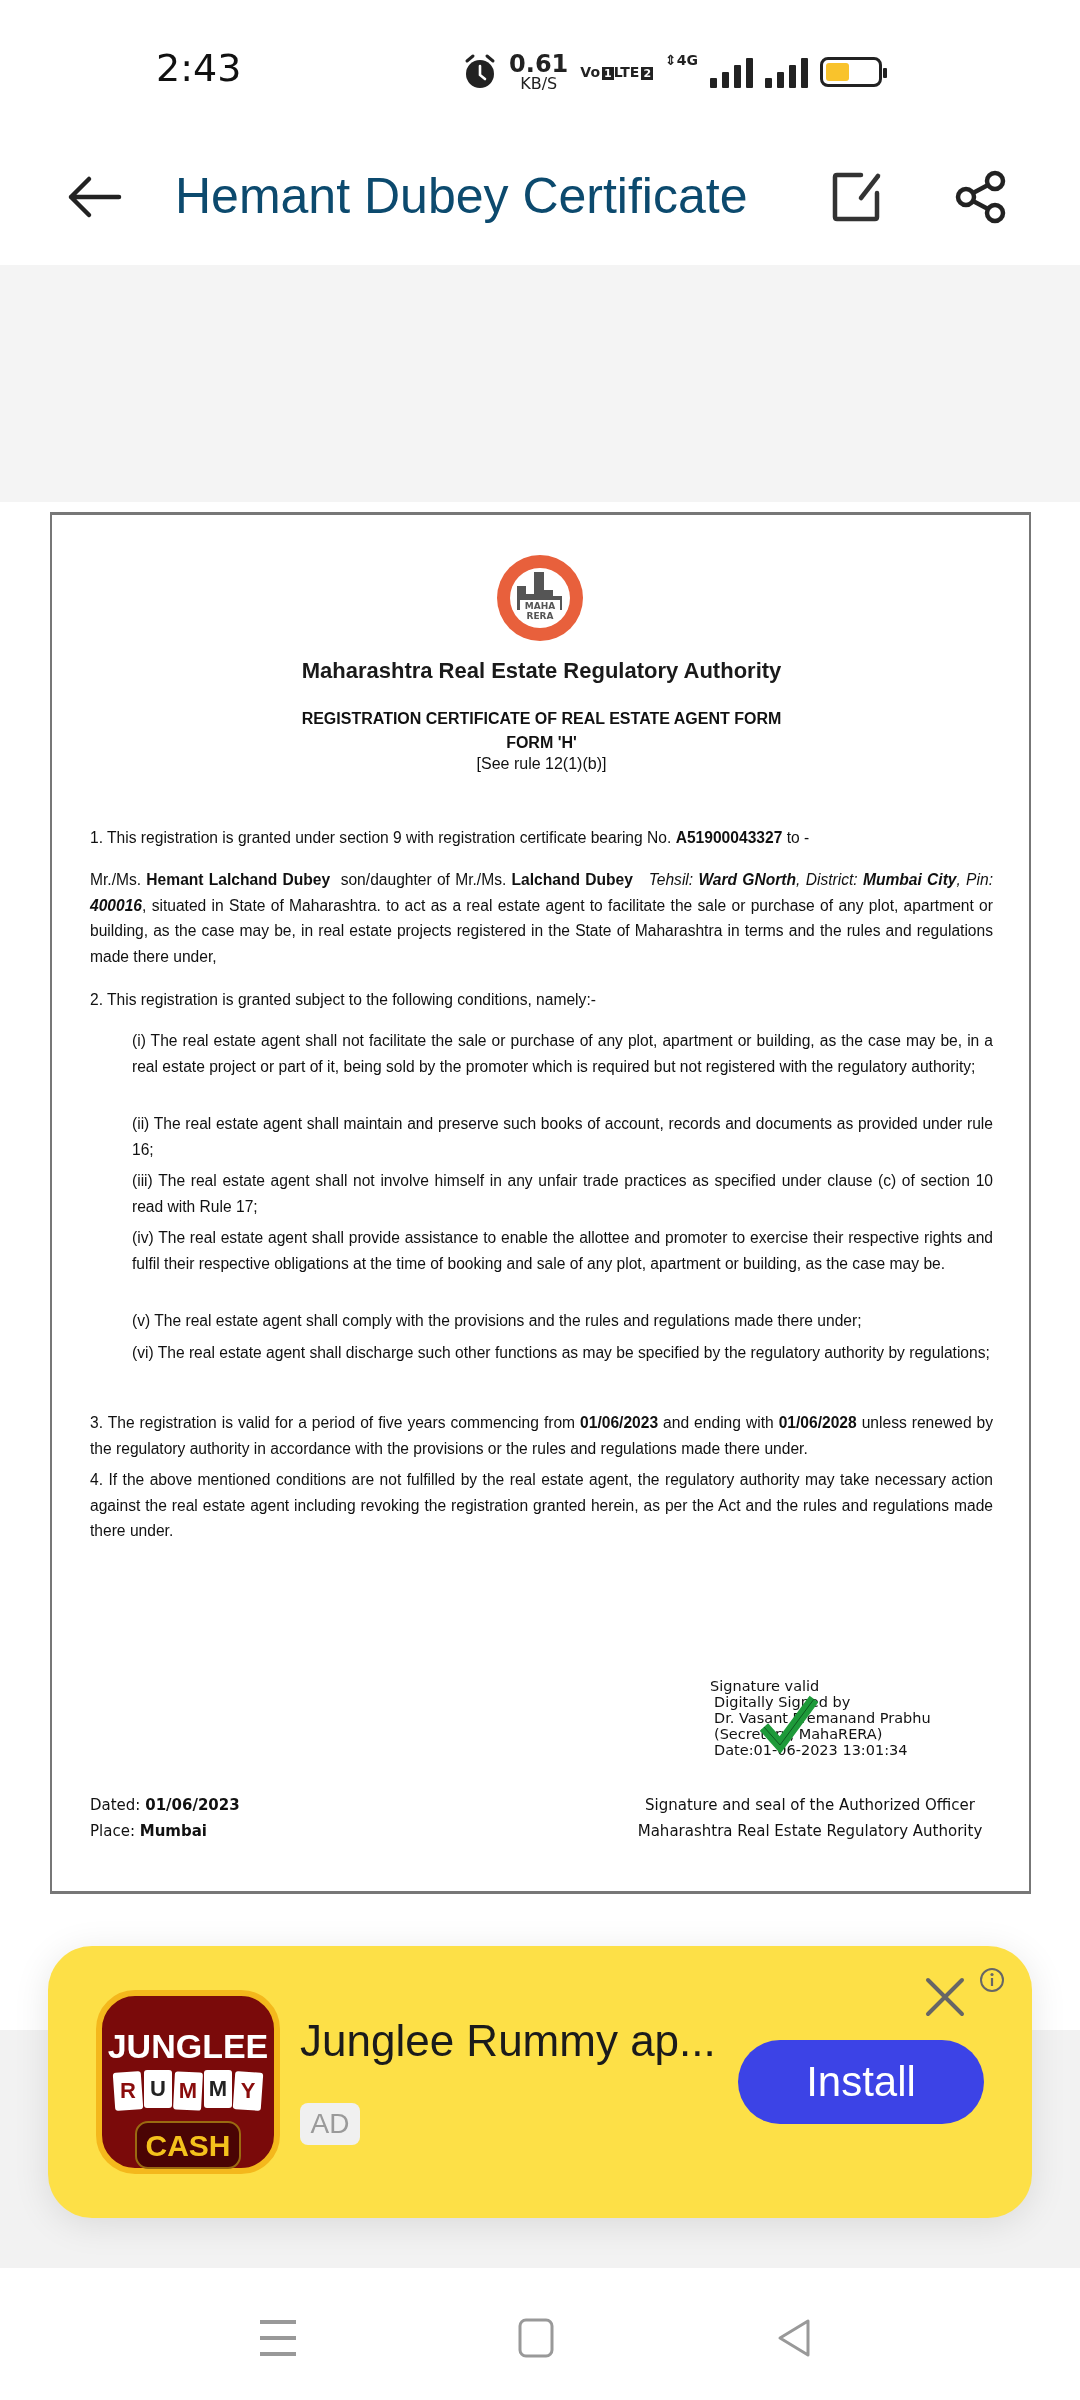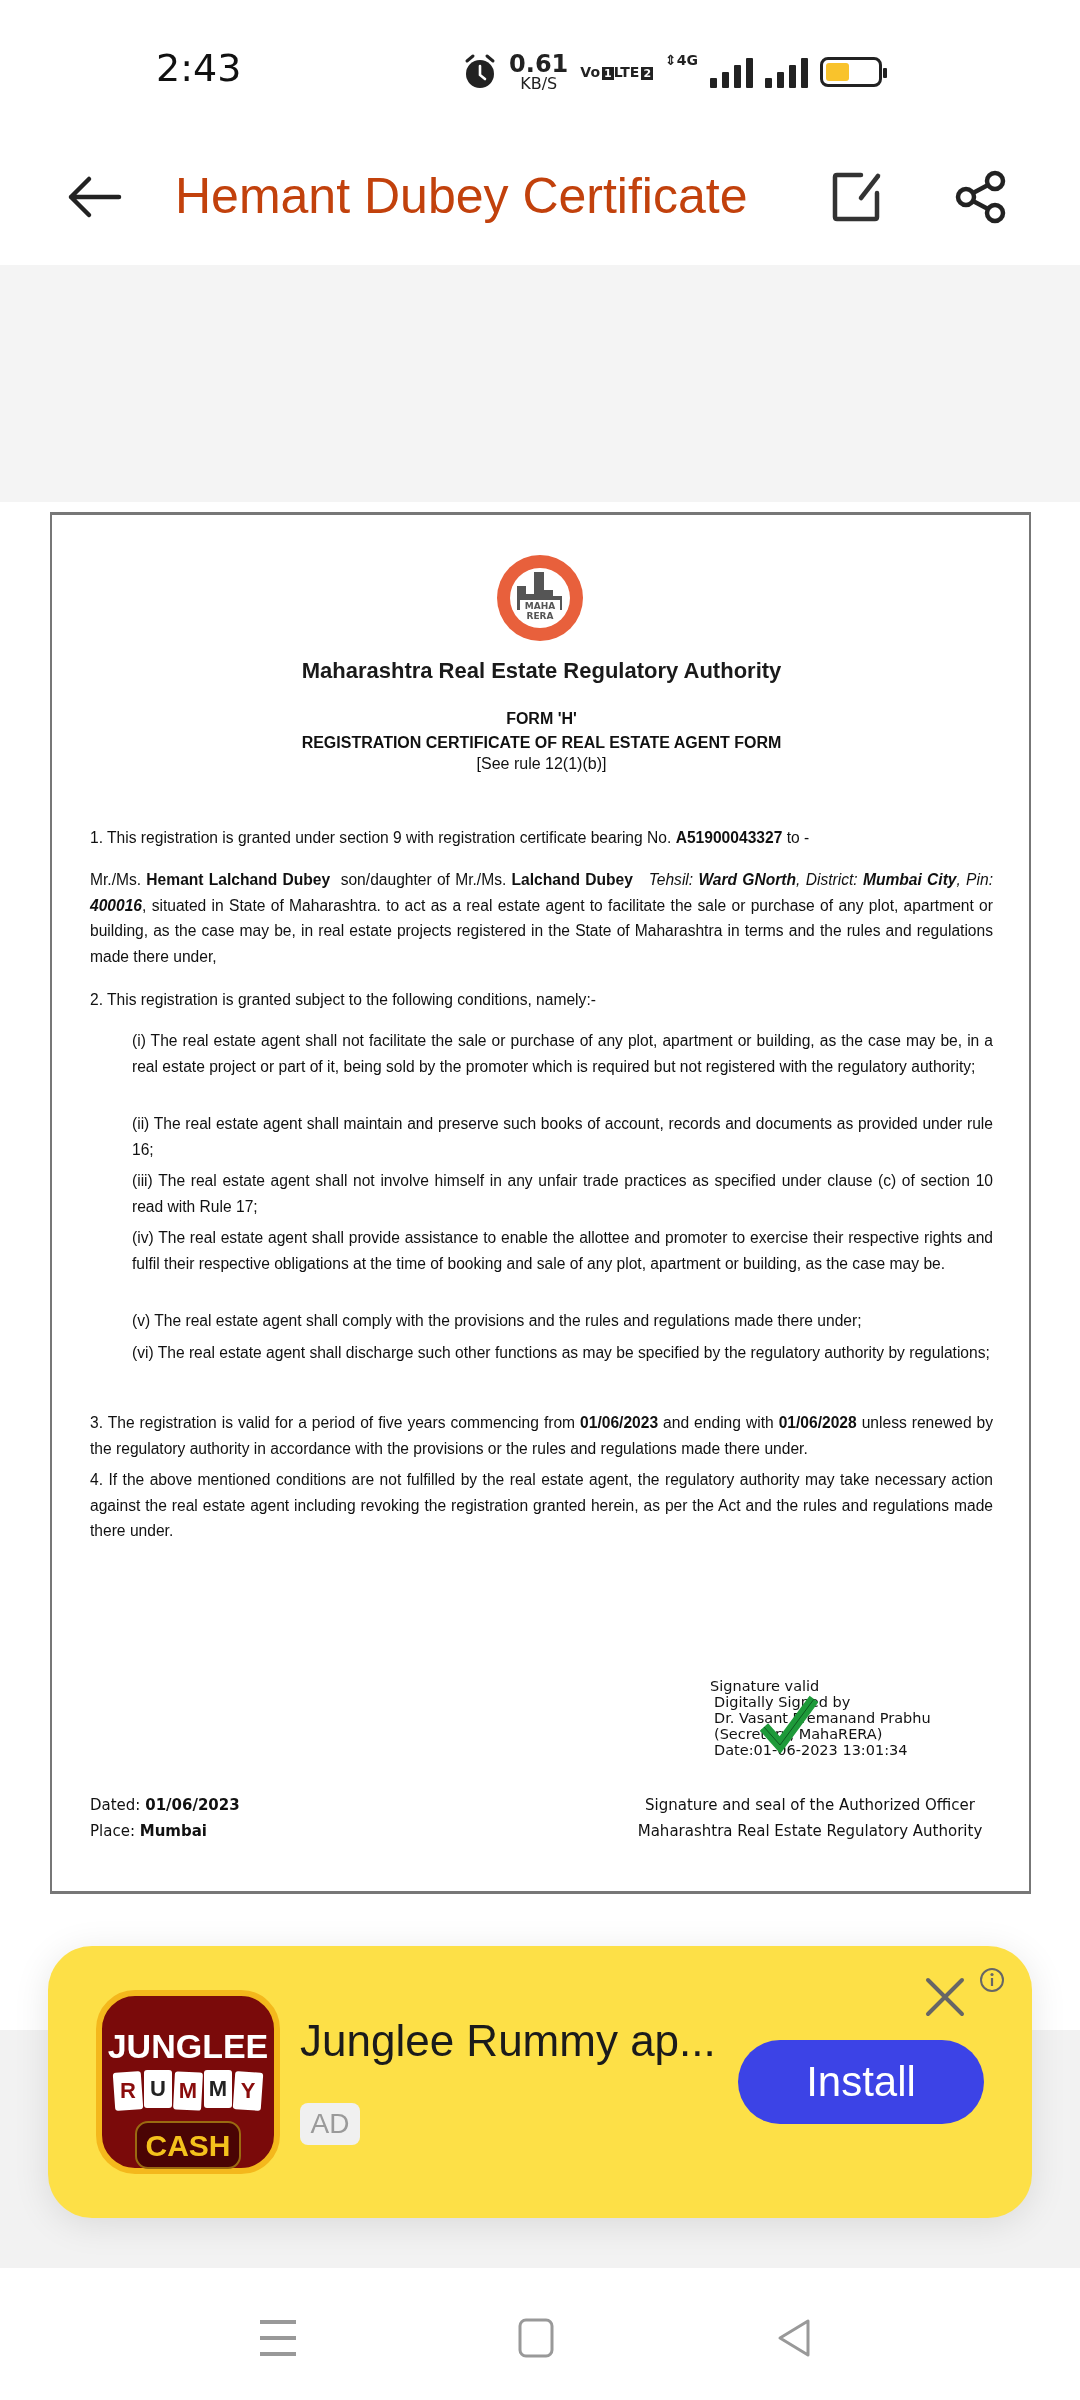--- a/index.html
+++ b/index.html
@@ -18,21 +18,21 @@
   .net { font-size: 14px; font-weight: bold; font-family: "DejaVu Sans", sans-serif; color: #222; align-self: flex-start; margin-top: 2px; }
   .signal { display: flex; align-items: flex-end; gap: 5px; height: 32px; }
   .signal span { display: block; width: 7px; background: #222; border-radius: 1px; }
   .battery { width: 62px; height: 30px; border: 3px solid #222; border-radius: 8px; position: relative; padding: 3px; }
   .battery .fill { width: 45%; height: 100%; background: #f9c32c; border-radius: 3px; }
   .battery .tip { position: absolute; right: -8px; top: 8px; width: 4px; height: 10px; background: #222; border-radius: 1px; }
 
   
   .app-bar { position: absolute; left: 0; top: 140px; width: 1080px; height: 125px; background: #fff; }
   .back-btn { position: absolute; left: 60px; top: 22px; width: 70px; height: 70px; display: flex; align-items: center; justify-content: center; }
-  .title { position: absolute; left: 175px; top: 20px; font-size: 50px; color: #c2410c; font-family: "Liberation Sans", sans-serif; line-height: 72px; }
+  .title { position: absolute; left: 175px; top: 20px; font-size: 50px; color: #0c4a6e; font-family: "Liberation Sans", sans-serif; line-height: 72px; }
   .edit-btn { position: absolute; left: 822px; top: 22px; width: 70px; height: 70px; display: flex; align-items: center; justify-content: center; }
   .share-btn { position: absolute; left: 946px; top: 22px; width: 70px; height: 70px; display: flex; align-items: center; justify-content: center; }
 
   
   .viewer-top-bg { position: absolute; left: 0; top: 265px; width: 1080px; height: 237px; background: #f4f4f4; }
   .viewer-bottom-bg { position: absolute; left: 0; top: 2030px; width: 1080px; height: 238px; background: #f2f2f2; }
 
   .doc { position: absolute; left: 50px; top: 512px; width: 981px; height: 1382px; background: #fff; border: 2px solid #777; border-top-width: 3px; border-bottom-width: 3px; }
   .doc-inner { position: absolute; left: 38px; right: 36px; top: 0; font-family: "Liberation Sans", sans-serif; font-size: 15.6px; color: #111; }
   .logo { position: absolute; left: 444px; top: 39px; width: 88px; height: 88px; }
@@ -155,22 +155,22 @@
     <rect x="48" y="36" width="9" height="20" fill="#555"></rect>
     <rect x="57" y="42" width="9" height="14" fill="#555"></rect>
     <rect x="24" y="46" width="40" height="20" fill="#fff"></rect>
     <text x="44" y="55" font-size="9" text-anchor="middle" fill="#555" font-family="DejaVu Sans, sans-serif" font-weight="bold">MAHA</text>
     <text x="44" y="65" font-size="9" text-anchor="middle" fill="#555" font-family="DejaVu Sans, sans-serif" font-weight="bold">RERA</text>
   </svg>
 
   <div class="doc-inner">
     <div class="org-title">Maharashtra Real Estate Regulatory Authority</div>
     <div class="form-title">
+      <div>REGISTRATION CERTIFICATE OF REAL ESTATE AGENT FORM</div>
       <div>FORM 'H'</div>
-      <div>REGISTRATION CERTIFICATE OF REAL ESTATE AGENT FORM</div>
     </div>
     <div class="form-rule">[See rule 12(1)(b)]</div>
 
     <div class="para p1"><span>1. This registration is granted under section 9 with registration certificate bearing No. </span><b>A51900043327</b><span> to -</span></div>
 
     <div class="para p1b"><span>Mr./Ms. </span><b>Hemant Lalchand Dubey</b><span style="white-space:pre">  son/daughter of Mr./Ms. </span><b>Lalchand Dubey</b><i style="white-space:pre">   Tehsil: </i><b><i>Ward GNorth</i></b><i>, District: </i><b><i>Mumbai City</i></b><i>, Pin: </i><b><i>400016</i></b><span>, situated in State of Maharashtra. to act as a real estate agent to facilitate the sale or purchase of any plot, apartment or building, as the case may be, in real estate projects registered in the State of Maharashtra in terms and the rules and regulations made there under,</span></div>
 
     <div class="para p2">2. This registration is granted subject to the following conditions, namely:-</div>
 
     <div class="cond c1">(i) The real estate agent shall not facilitate the sale or purchase of any plot, apartment or building, as the case may be, in a real estate project or part of it, being sold by the promoter which is required but not registered with the regulatory authority;</div>

